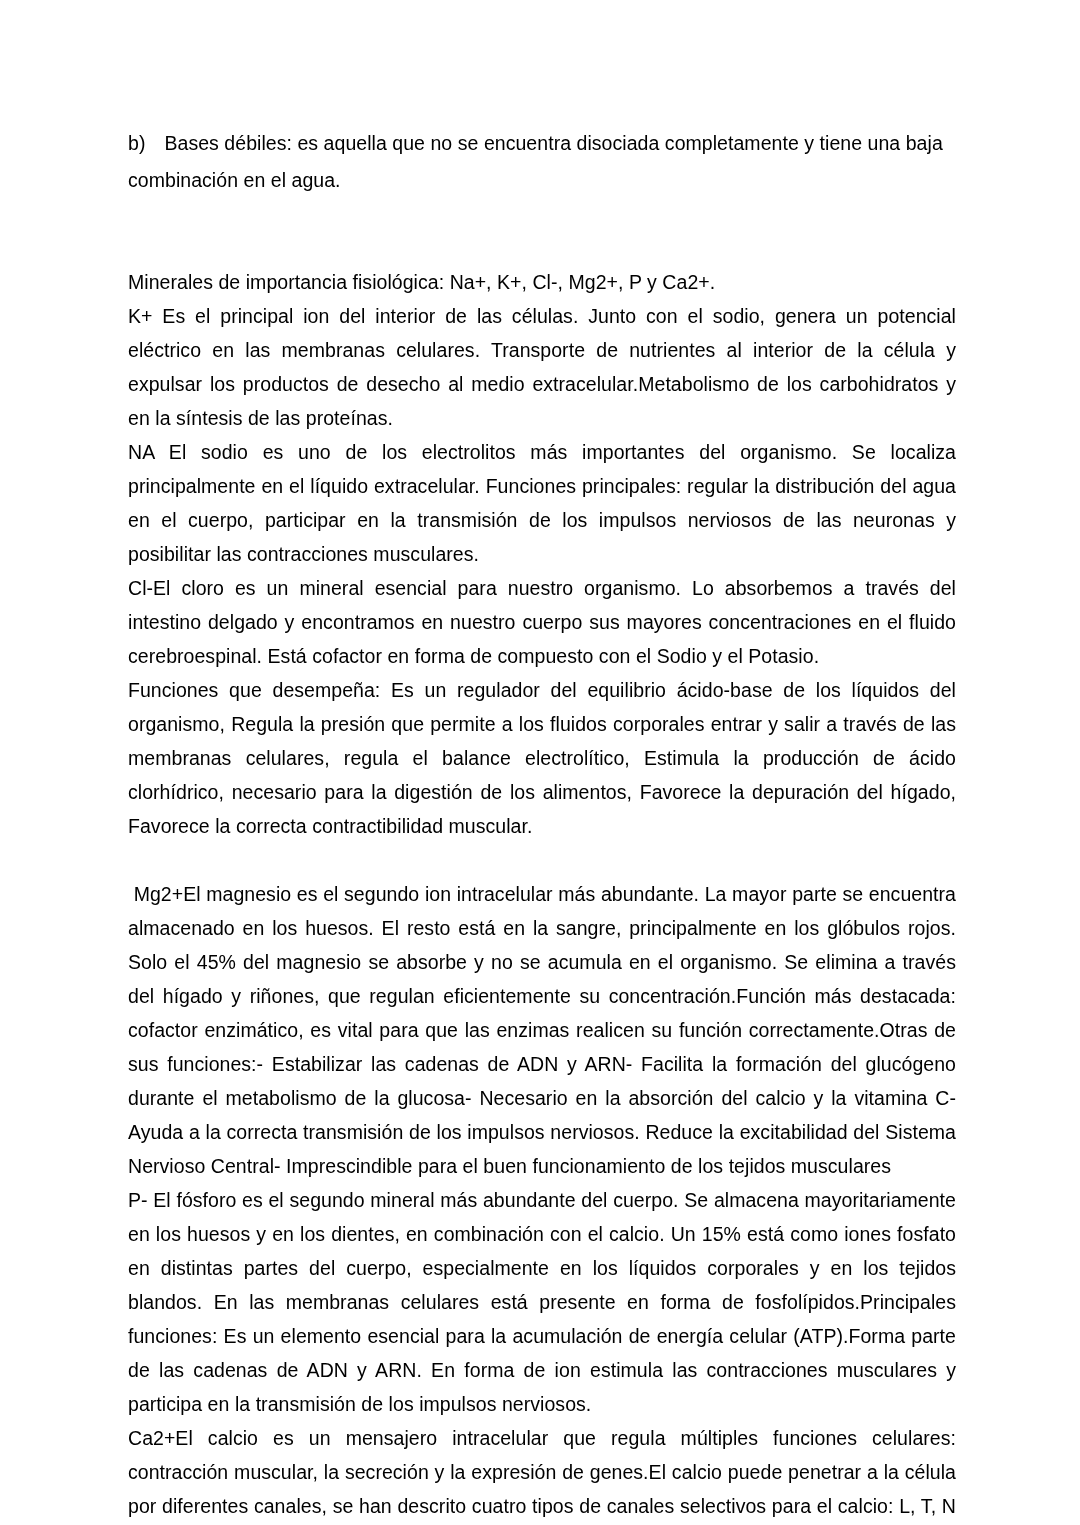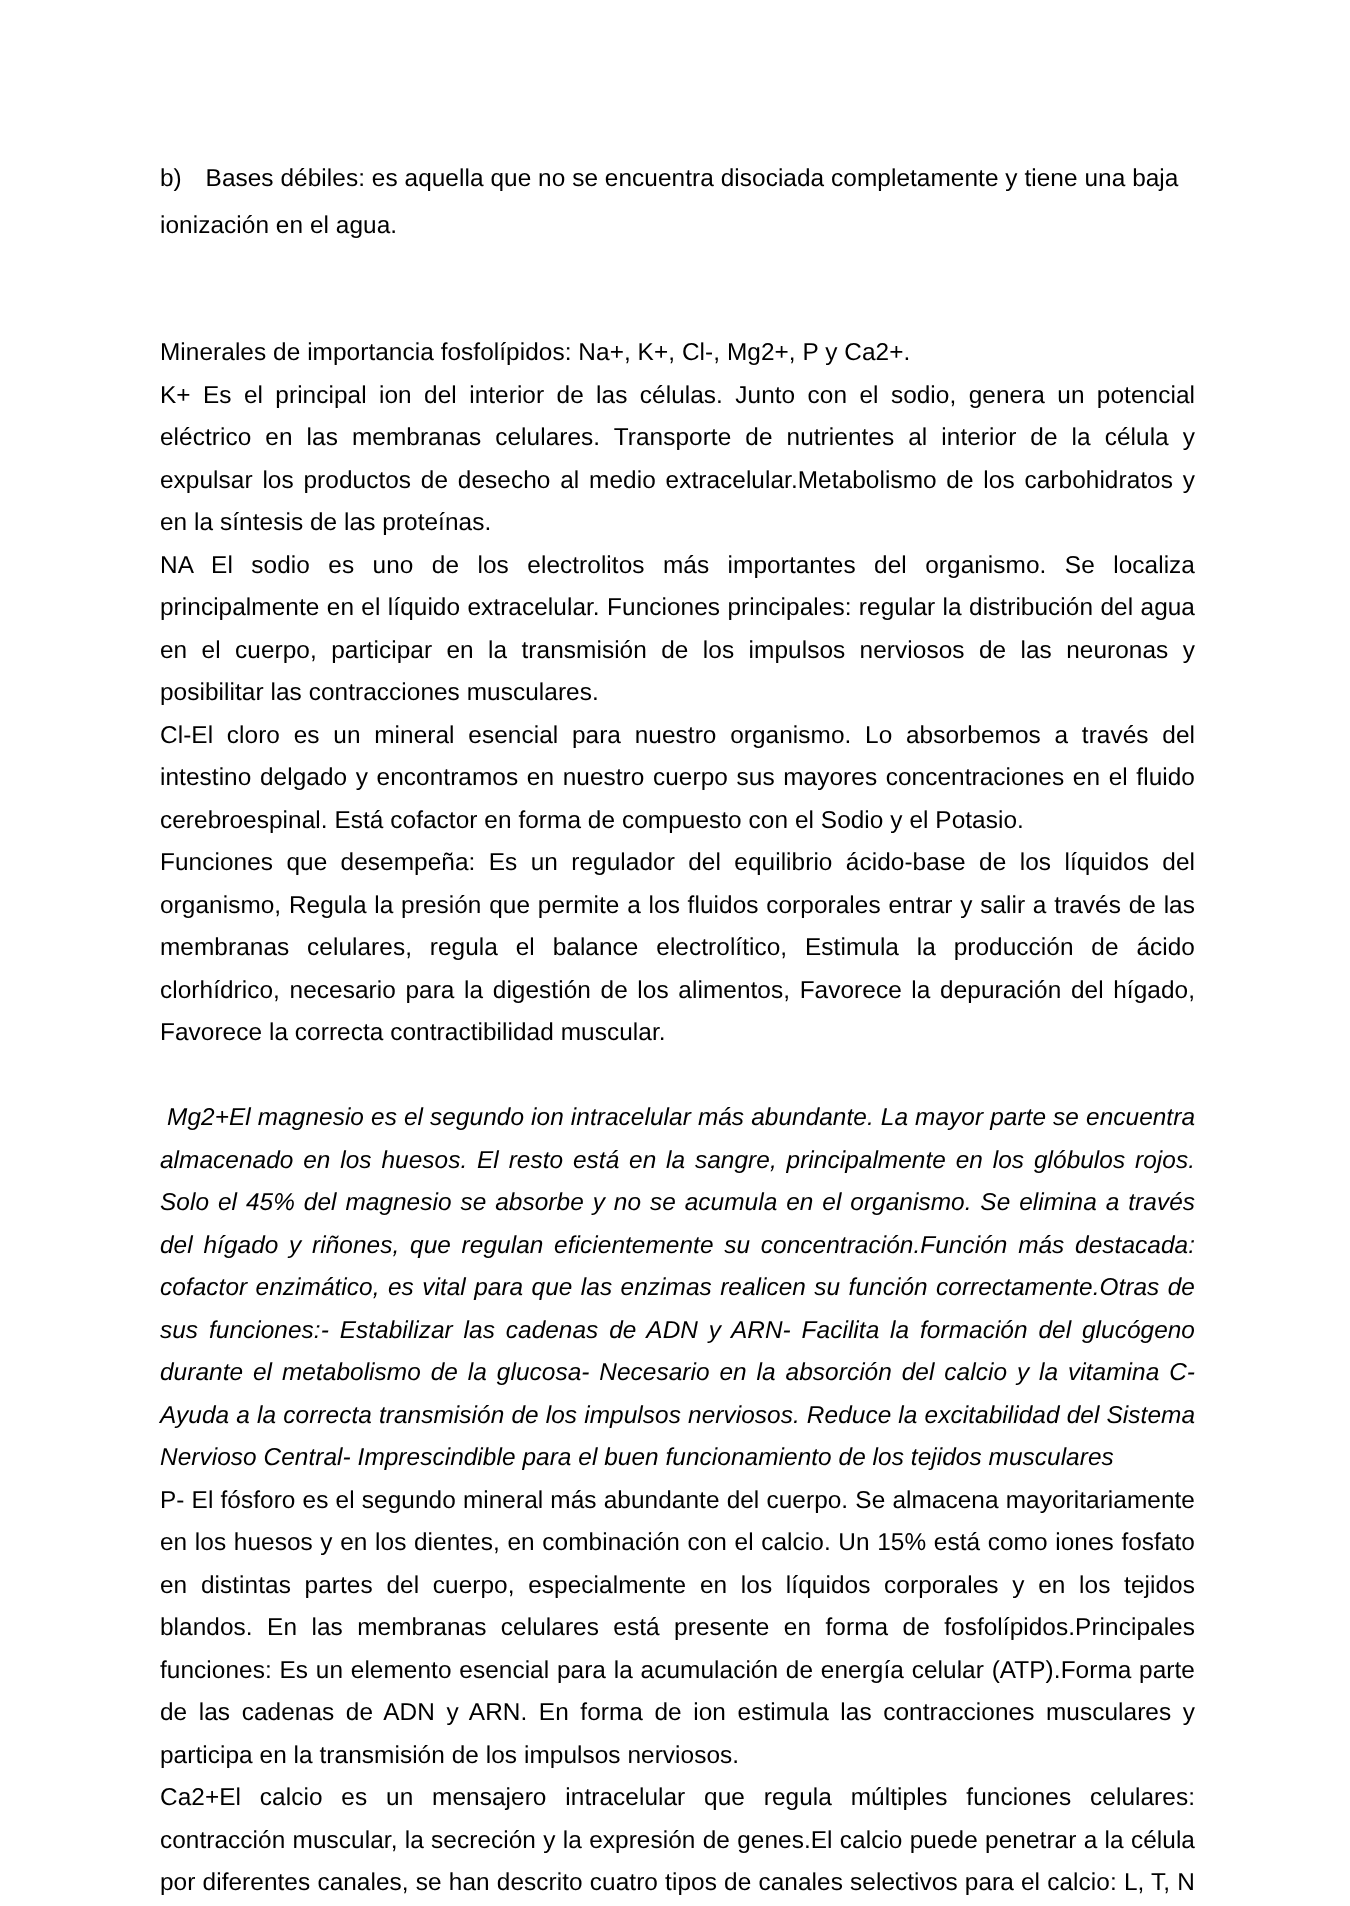--- a/index.html
+++ b/index.html
@@ -55,34 +55,33 @@
     letter-spacing: 0.05px;
   }
   .body-text.nojust {
     text-align: left;
   }
   .gap-line {
     height: 34px;
   }
   .lead-space {
     white-space: pre-wrap;
-    font-style: italic;
   }
 </style>
 </head>
 <body>
 
 <div class="page">
   <div class="content">
 
-    <p class="block-intro"><span class="marker">b)</span><span class="marker-gap"></span><span>Bases débiles: es aquella que no se encuentra disociada completamente y tiene una baja ionización en el agua.</span></p>
+    <p class="block-intro"><span class="marker">b)</span><span class="marker-gap"></span><span>Bases débiles: es aquella que no se encuentra disociada completamente y tiene una baja combinación en el agua.</span></p>
 
     <div class="gap-large"></div>
 
-    <p class="body-text nojust">Minerales de importancia fosfolípidos: Na+, K+, Cl-, Mg2+, P y Ca2+.</p>
+    <p class="body-text nojust">Minerales de importancia fisiológica: Na+, K+, Cl-, Mg2+, P y Ca2+.</p>
 
     <p class="body-text">K+ Es el principal ion del interior de las células. Junto con el sodio, genera un potencial eléctrico en las membranas celulares. Transporte de nutrientes al interior de la célula y expulsar los productos de desecho al medio extracelular.Metabolismo de los carbohidratos y en la síntesis de las proteínas.</p>
 
     <p class="body-text">NA El sodio es uno de los electrolitos más importantes del organismo. Se localiza principalmente en el líquido extracelular. Funciones principales: regular la distribución del agua en el cuerpo, participar en la transmisión de los impulsos nerviosos de las neuronas y posibilitar las contracciones musculares.</p>
 
     <p class="body-text">Cl-El cloro es un mineral esencial para nuestro organismo. Lo absorbemos a través del intestino delgado y encontramos en nuestro cuerpo sus mayores concentraciones en el fluido cerebroespinal. Está cofactor en forma de compuesto con el Sodio y el Potasio.</p>
 
     <p class="body-text">Funciones que desempeña: Es un regulador del equilibrio ácido-base de los líquidos del organismo, Regula la presión que permite a los fluidos corporales entrar y salir a través de las membranas celulares, regula el balance electrolítico, Estimula la producción de ácido clorhídrico, necesario para la digestión de los alimentos, Favorece la depuración del hígado, Favorece la correcta contractibilidad muscular.</p>
 
     <div class="gap-line"></div>

